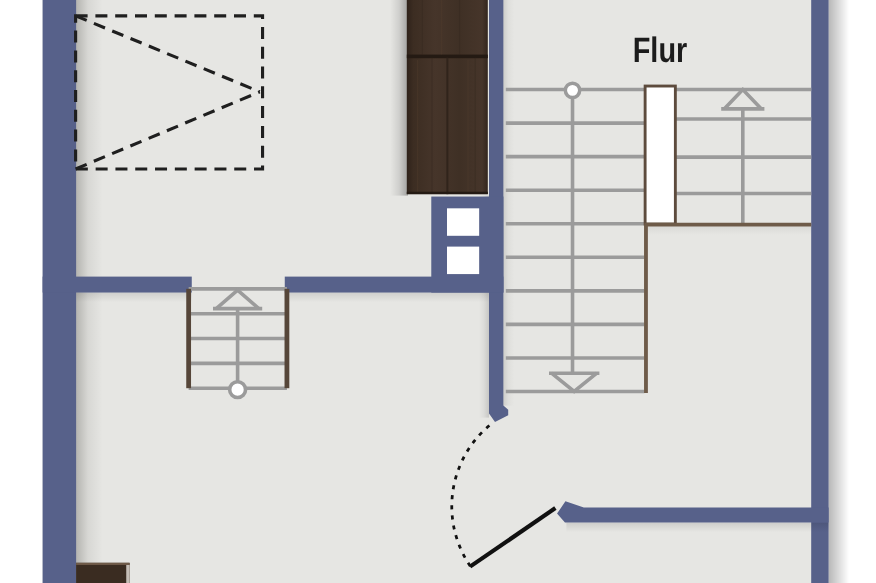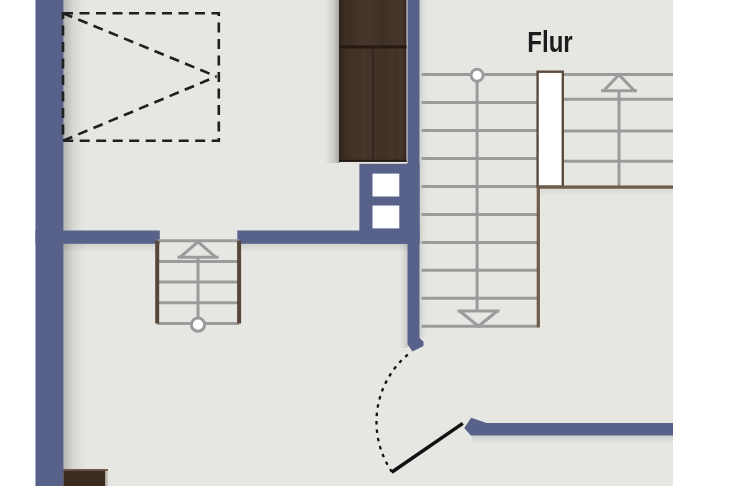--- a/index.html
+++ b/index.html
@@ -1,16 +1,16 @@
 <!DOCTYPE html>
 <html><head>
 <meta charset="utf-8">
 <style>
   html,body{margin:0;padding:0;background:#fff;}
-  #plan{position:relative;width:673px;height:486px;overflow:hidden;
+  #plan{position:relative;width:730px;height:486px;overflow:hidden;
         font-family:"Liberation Sans", sans-serif;}
 </style>
 </head>
 <body>
 <div id="plan">
 <svg width="730" height="486" viewBox="0 0 730 486" xmlns="http://www.w3.org/2000/svg">
 <defs>
   <linearGradient id="closetShadow" x1="1" y1="0" x2="0" y2="0">
     <stop offset="0" stop-color="#000" stop-opacity="0.30"></stop>
     <stop offset="0.5" stop-color="#000" stop-opacity="0.10"></stop>

